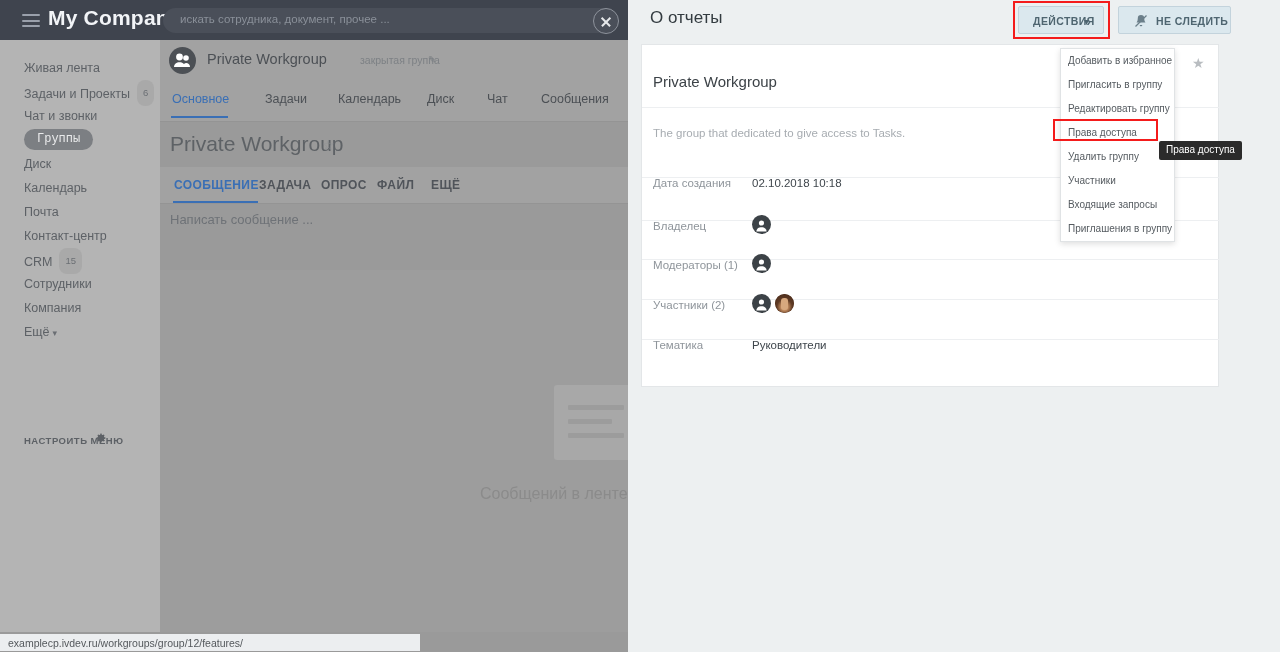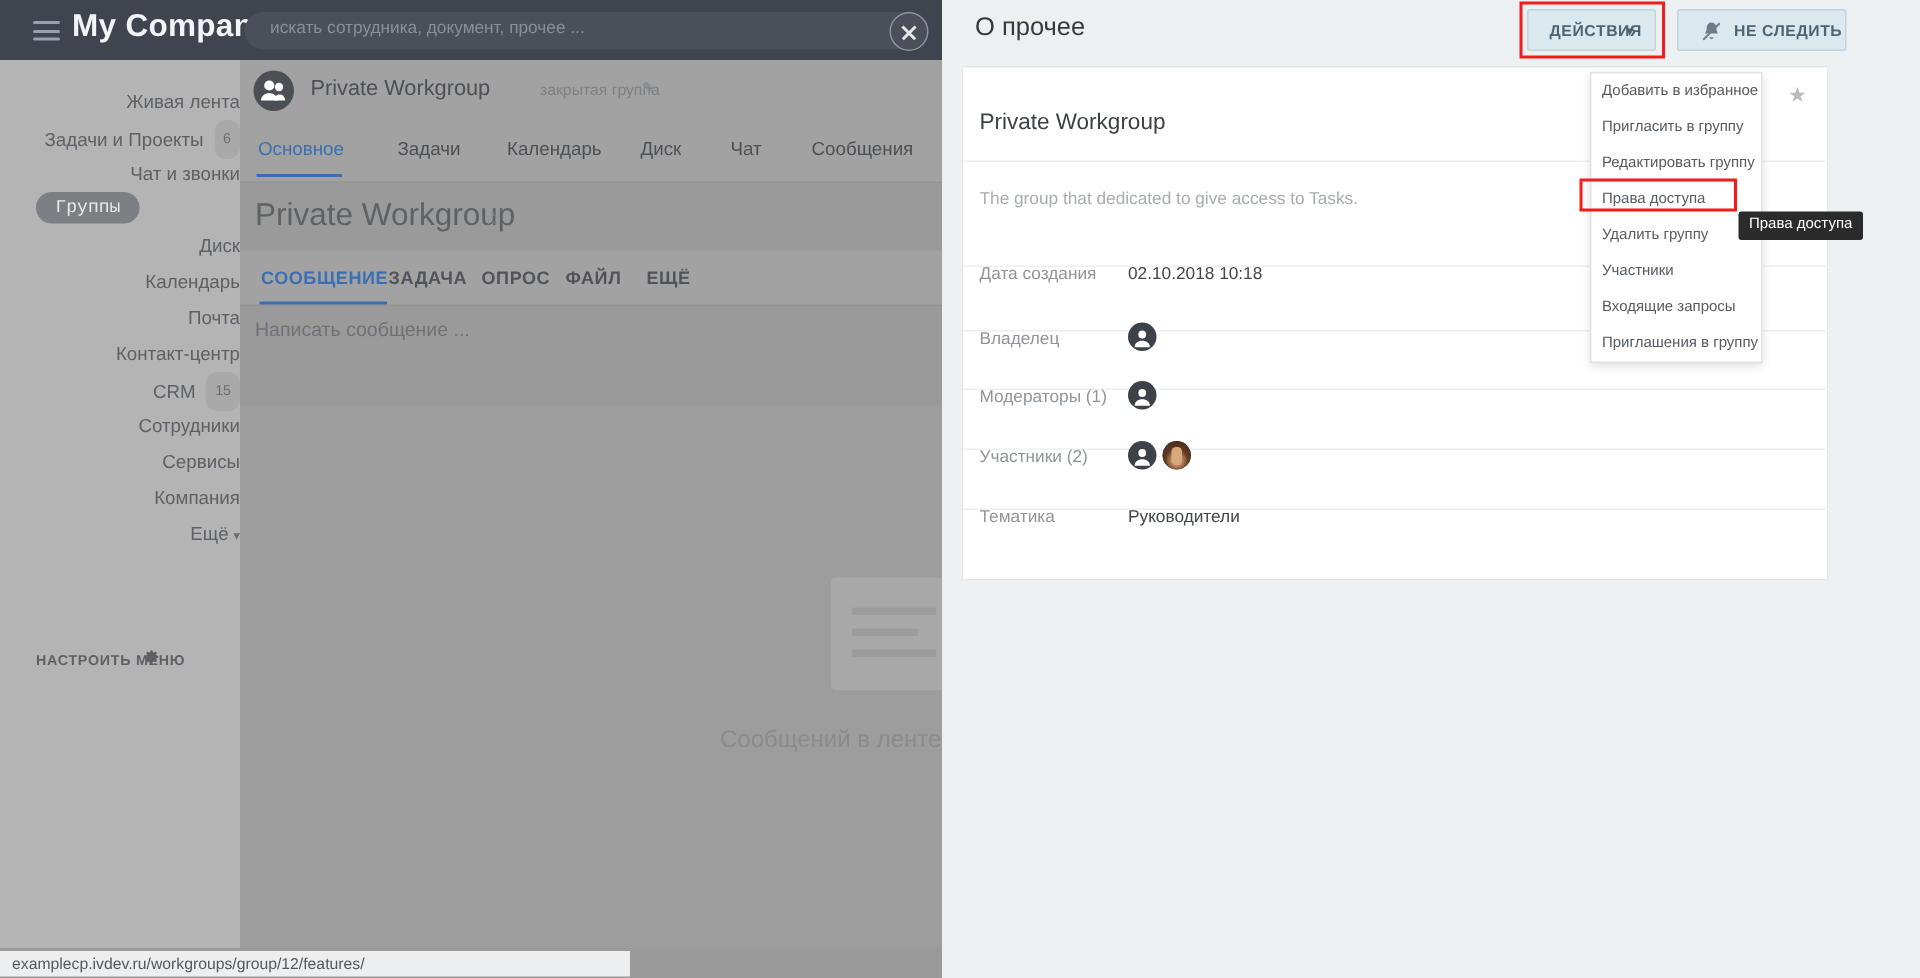--- a/index.html
+++ b/index.html
@@ -19,21 +19,21 @@
   .logo .num{color:#4fbbe8;font-weight:bold;}
   .searchwrap{position:absolute;left:163px;top:8px;width:455px;height:25px;background:#4a4f59;border-radius:13px;}
   .searchwrap .ph{position:absolute;left:17px;top:5px;font-size:11.5px;color:#8a9099;}
   .closebtn{position:absolute;left:593px;top:8px;width:26px;height:26px;border-radius:50%;border:1.5px solid #8e939c;box-sizing:border-box;}
   .closebtn:before,.closebtn:after{content:"";position:absolute;left:6px;top:11.5px;width:12px;height:1.6px;background:#e6e8ea;}
   .closebtn:before{transform:rotate(45deg);}
   .closebtn:after{transform:rotate(-45deg);}
 
   
   .sidebar{position:absolute;left:0;top:40px;width:160px;height:612px;background:#b4b4b4;}
-  .sb-item{position:relative;height:24px;line-height:24px;margin:0 0 0 0;padding-left:24px;font-size:12.5px;color:#5d6166;white-space:nowrap;text-align:right;}
+  .sb-item{position:relative;height:24px;line-height:24px;margin:0 16px 0 0;padding-left:24px;font-size:12.5px;color:#5d6166;white-space:nowrap;}
   .sb-list{padding-top:16px;}
   .sb-item .cnt{display:inline-block;background:#a9a9a9;color:#6b6f74;font-size:9.5px;border-radius:8px;padding:1px 6px;margin-left:7px;vertical-align:2px;}
   .sb-item.active{display:inline-block;background:#7c7f83;color:#e9eaeb;border-radius:12px;padding:0 13px;margin-left:24px;height:21px;line-height:21px;font-size:12px;font-family:Liberation Mono, monospace;}
   .sb-item .beta{font-size:8px;color:#8b8e92;vertical-align:5px;margin-left:3px;}
   .sb-item .car{font-size:9px;color:#6a6e73;margin-left:3px;}
   .sb-setup{position:absolute;left:24px;top:395px;font-size:9.5px;letter-spacing:.5px;color:#5d6166;font-weight:bold;}
   .sb-gear{position:absolute;left:95px;top:392px;width:12px;height:12px;color:#5d6166;}
 
   
   .content{position:absolute;left:160px;top:40px;width:1120px;height:612px;background:#9a9a9a;}
@@ -142,23 +142,20 @@
         <div style="height: 24px;">
           <div class="sb-item"><span>Контакт-центр</span></div>
         </div>
         <div style="height: 24px;">
           <div class="sb-item"><span>CRM</span><span class="cnt">15</span></div>
         </div>
         <div style="height: 24px;">
           <div class="sb-item"><span>Сотрудники</span></div>
         </div>
         <div style="height: 24px;">
-          <div class="sb-item"><span>Сервисы</span></div>
-        </div>
-        <div style="height: 24px;">
           <div class="sb-item"><span>Компания</span></div>
         </div>
         <div style="height: 24px;">
           <div class="sb-item"><span>Ещё</span><span class="car">▾</span></div>
         </div>
       </div>
     <div class="sb-setup">НАСТРОИТЬ МЕНЮ</div>
     <svg class="sb-gear" viewBox="0 0 16 16">
         <path fill="#5d6166" d="M8 5a3 3 0 100 6 3 3 0 000-6zm0 4.5A1.5 1.5 0 118 6.5a1.5 1.5 0 010 3zM14 8.8v-1.6l-1.6-.3a4.7 4.7 0 00-.5-1.2l.9-1.3-1.2-1.2-1.3.9a4.7 4.7 0 00-1.2-.5L8.8 2H7.2l-.3 1.6a4.7 4.7 0 00-1.2.5l-1.3-.9-1.2 1.2.9 1.3a4.7 4.7 0 00-.5 1.2L2 7.2v1.6l1.6.3c.1.4.3.8.5 1.2l-.9 1.3 1.2 1.2 1.3-.9c.4.2.8.4 1.2.5l.3 1.6h1.6l.3-1.6c.4-.1.8-.3 1.2-.5l1.3.9 1.2-1.2-.9-1.3c.2-.4.4-.8.5-1.2L14 8.8z"></path>
       </svg>
@@ -210,21 +207,21 @@
     
     
     
   </div>
   <div class="urlchip">
     <span>examplecp.ivdev.ru/workgroups/group/12/features/</span>
   </div>
 </div>
 
 <div id="panel">
-  <div class="panel-title">О прочее</div>
+  <div class="panel-title">О отчеты</div>
 
   <div class="act-btn">
     <span>ДЕЙСТВИЯ</span>
     <span class="chev">▾</span>
   </div>
   <div class="act-hl"></div>
 
   <div class="nf-btn">
     <svg class="bell" viewBox="0 0 16 16">
       <path fill="#6b7f8a" d="M8 2a3.2 3.2 0 00-3.2 3.2c0 3.2-1.3 4.2-1.3 4.2h9s-1.3-1-1.3-4.2A3.2 3.2 0 008 2zm0 11.2c.7 0 1.3-.6 1.3-1.3H6.7c0 .7.6 1.3 1.3 1.3z"></path>

